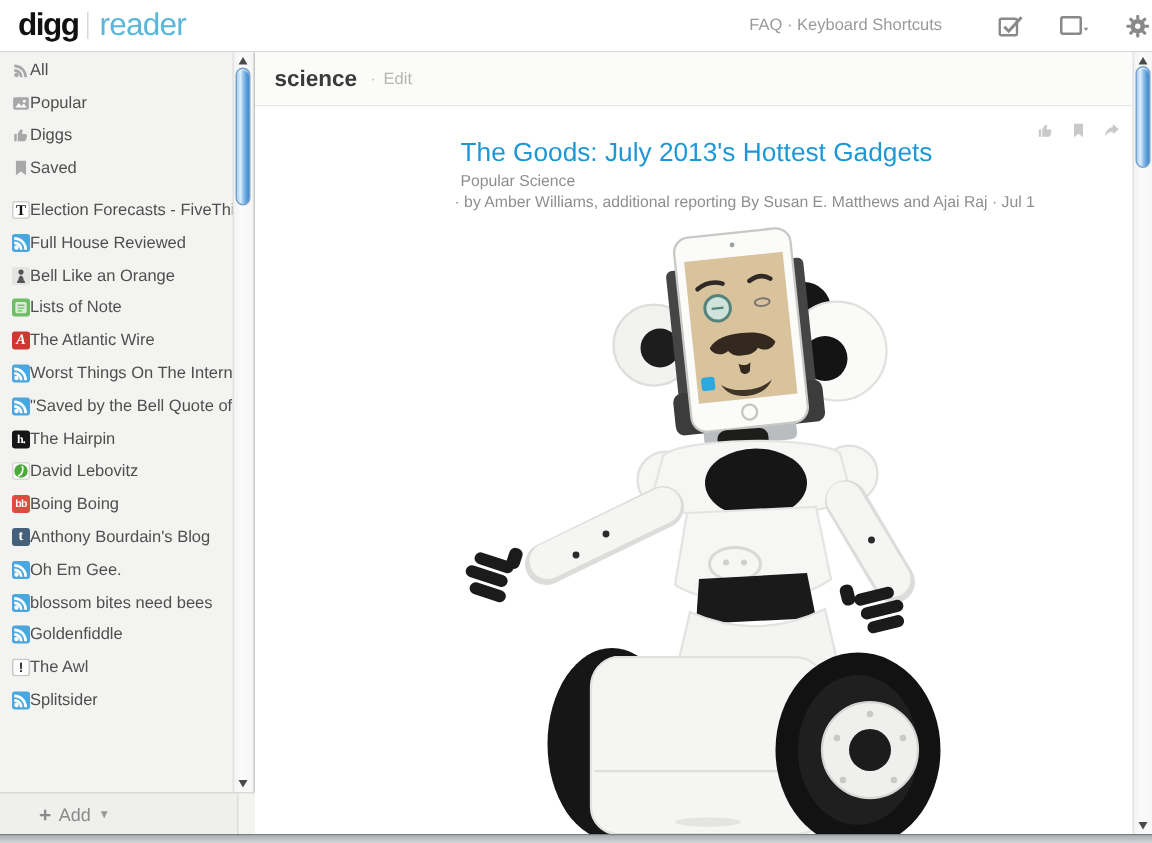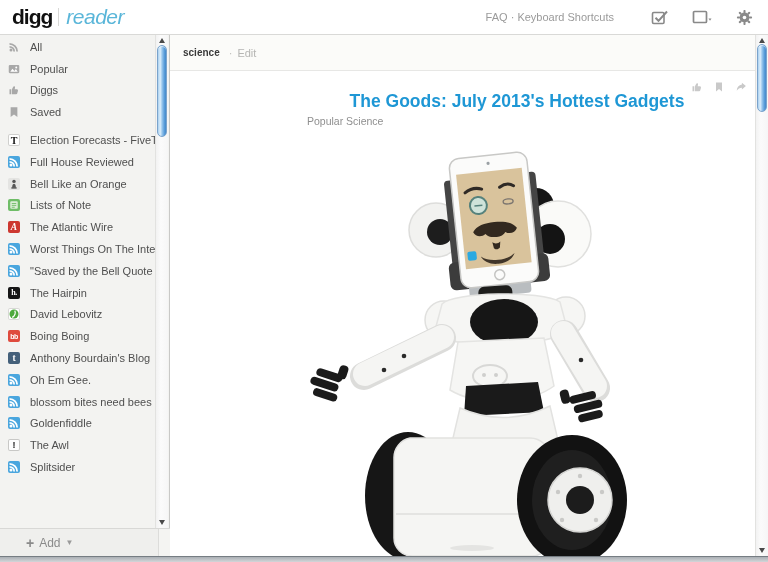--- a/index.html
+++ b/index.html
@@ -6,36 +6,36 @@
   html,body { background:#fff; }
   body { font-family:"Liberation Sans", sans-serif; }
   .app { position:relative; width:768px; height:562px; overflow:hidden; background:#fff; }
 
   
   .header { position:absolute; left:0; top:0; width:768px; height:35px; background:#fff;
             border-bottom:1px solid #d9d9d7; display:flex; align-items:center; }
   .logo { display:flex; align-items:center; margin-left:12px; }
   .logo-digg { font-size:21px; font-weight:800; color:#111; letter-spacing:-1px; }
   .logo-sep { width:1px; height:18px; background:#d8d8d6; margin:0 7px 0 6px; }
-  .logo-reader { font-size:21px; font-weight:300; color:#5ab6d9; letter-spacing:-0.5px;font-style:italic; }
-  .header-right { margin-left:auto; display:flex; align-items:center; gap:8px; padding-right:14px; }
+  .logo-reader { font-size:21px; font-weight:300; color:#5ab6d9; letter-spacing:-0.5px; }
+  .header-right { margin-left:auto; display:flex; align-items:center; gap:8px; }
   .header-links { font-size:11px; color:#9a9a9a; margin-right:14px; cursor:default; }
   .header-links a { color:#9a9a9a; text-decoration:none; }
   .hicon { width:20px; height:18px; display:flex; align-items:center; justify-content:center; margin-left:14px; }
   .hicon svg { display:block; }
 
   
   .sidebar { position:absolute; left:0; top:35px; width:170px; height:493px; background:#f3f3f1; }
   .feed-list { position:absolute; left:0; top:0; width:155px; padding-top:1px; }
   .feed-row { height:21.8px; display:flex; align-items:center; padding-left:8px; cursor:pointer; }
   .feed-row.group-start { margin-top:6px; }
   .feed-icon { width:12px; height:12px; border-radius:2px; flex:0 0 12px; display:flex;
                align-items:center; justify-content:center; overflow:hidden; line-height:1; }
   .feed-icon svg { width:12px; height:12px; display:block; }
-  .feed-label { margin-left:10px; font-size:11px; color:#4f4f4f; white-space:nowrap; overflow:hidden; }
+  .feed-label { font-size:11px; color:#4f4f4f; white-space:nowrap; overflow:hidden; }
 
   
   .side-border { position:absolute; left:169px; top:35px; width:1px; height:521px; background:#c9c9c7; }
 
   
   .scrollbar { position:absolute; width:13px; background:linear-gradient(90deg,#f2f2f2,#fbfbfb 40%,#f6f6f6);
                border-left:1px solid #e2e2e0; }
   .sb-side { left:155px; top:35px; height:493px; }
   .sb-main { left:755px; top:35px; height:521px; }
   .sb-arrow { position:absolute; left:0; width:12px; height:9px; display:flex; align-items:center; justify-content:center; }
@@ -53,29 +53,29 @@
                  border-top:1px solid #d8d8d6; display:flex; align-items:center; }
   .side-footer .divider { position:absolute; left:158px; top:0; width:1px; height:28px; background:#dcdcda; }
   .side-footer .right-seg { position:absolute; left:159px; top:0; width:11px; height:28px; background:#f4f4f2; }
   .add-btn { margin-left:26px; font-size:12px; color:#8a8a8a; display:flex; align-items:center; gap:5px; cursor:pointer; }
   .add-plus { font-size:14px; font-weight:bold; color:#8a8a8a; }
   .add-caret { font-size:8px; color:#9a9a9a; }
 
   
   .main { position:absolute; left:170px; top:35px; width:585px; height:521px; background:#fff; }
   .toolbar { height:36px; background:#fbfbf9; border-bottom:1px solid #e7e7e5; display:flex; align-items:center; }
-  .folder-name { margin-left:13px; font-size:10px; font-weight:bold; color:#3a3a3a;text-align:right; }
+  .folder-name { margin-left:13px; font-size:15px; font-weight:bold; color:#3a3a3a;text-align:right; }
   .toolbar-sep { margin-left:9px; font-size:11px; color:#c0c0be; }
   .edit-link { margin-left:5px; font-size:11px; color:#b5b5b3; cursor:pointer; }
 
   .article { position:relative; height:485px; background:#fff; overflow:hidden; }
   .actions { position:absolute; top:10px; right:8px; display:flex; gap:10px; }
   .action-icon { width:12px; height:12px; cursor:pointer; }
   .action-icon svg { display:block; width:12px; height:12px; }
-  .article-title { position:absolute; left:137px; top:20px; width:420px; font-size:17.5px; font-weight:bold; color:#1e97d5; cursor:pointer;text-align:center; }
+  .article-title { position:absolute; left:137px; top:20px; width:420px; font-size:17.5px; font-weight:normal; color:#1e97d5; cursor:pointer; }
   .article-source { position:absolute; left:137px; top:44px; font-size:10.5px; color:#8f8f8f; }
   .article-byline { position:absolute; left:133px; top:58px; width:400px; font-size:10.5px; color:#8f8f8f; }
   .hero { position:absolute; left:130px; top:75px; width:340px; height:410px; }
 
   
   .bottom-strip { position:absolute; left:0; top:556px; width:768px; height:6px;
        border-top:1px solid #767d83; background:linear-gradient(#aaafb4,#d3d6d9); }
 </style>
 </head>
 <body>
@@ -331,20 +331,21 @@
         </span>
         <span class="action-icon">
           <svg viewBox="0 0 16 16">
               <path d="M14.5 6.8 9.2 2.2v2.6C5 5.4 2.6 8.6 2.3 13c1.8-2.7 4-4 6.9-4v2.4z" fill="#c9c9c9"></path>
             </svg>
         </span>
       </div>
 
       <div class="article-title">The Goods: July 2013's Hottest Gadgets</div>
       <div class="article-source">Popular Science</div>
+      <div class="article-byline">· by Amber Williams, additional reporting By Susan E. Matthews and Ajai Raj · Jul 1</div>
 
       <svg class="hero" viewBox="0 0 340 410">
 
         <circle cx="136" cy="84" r="27" fill="#f2f2f0" stroke="#dddddb" stroke-width="1.5"></circle>
         <circle cx="140" cy="86" r="13" fill="#1d1d1d"></circle>
         <circle cx="236" cy="60" r="18" fill="#161616"></circle>
         <circle cx="258" cy="88" r="33" fill="#fafaf8" stroke="#e0e0de" stroke-width="1.5"></circle>
         <circle cx="250" cy="93" r="15" fill="#141414"></circle>
 
         <g transform="rotate(-6 194 74)">

